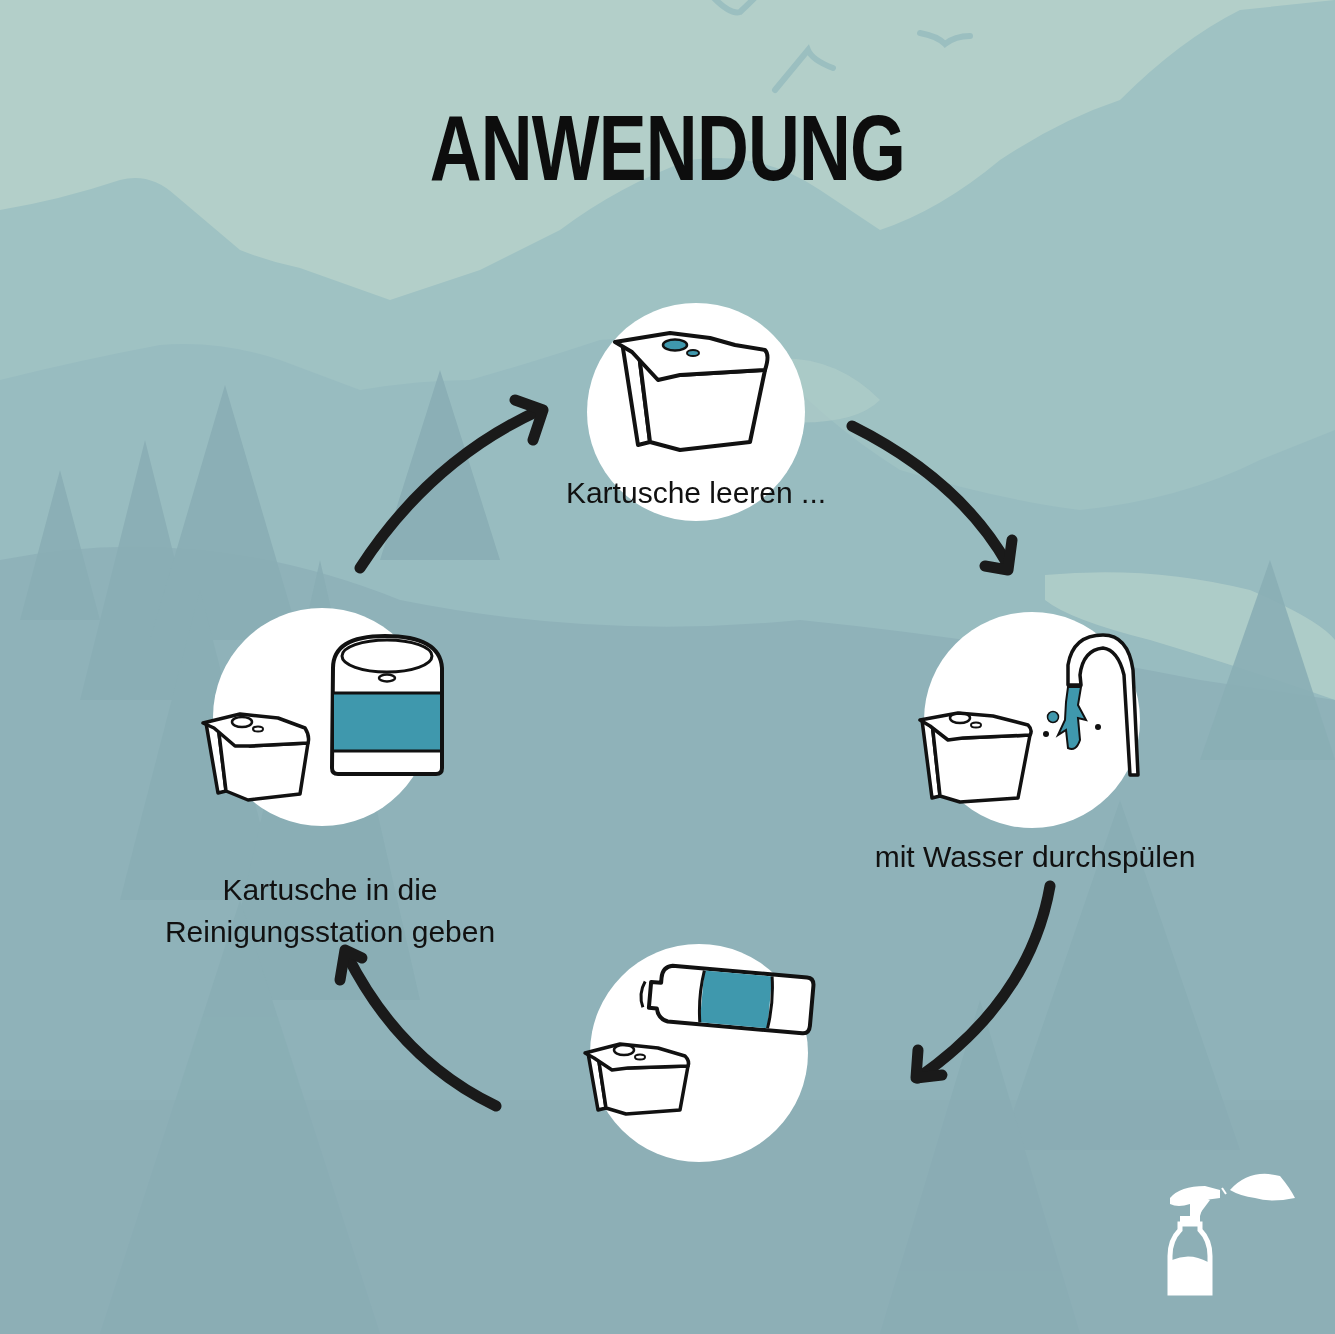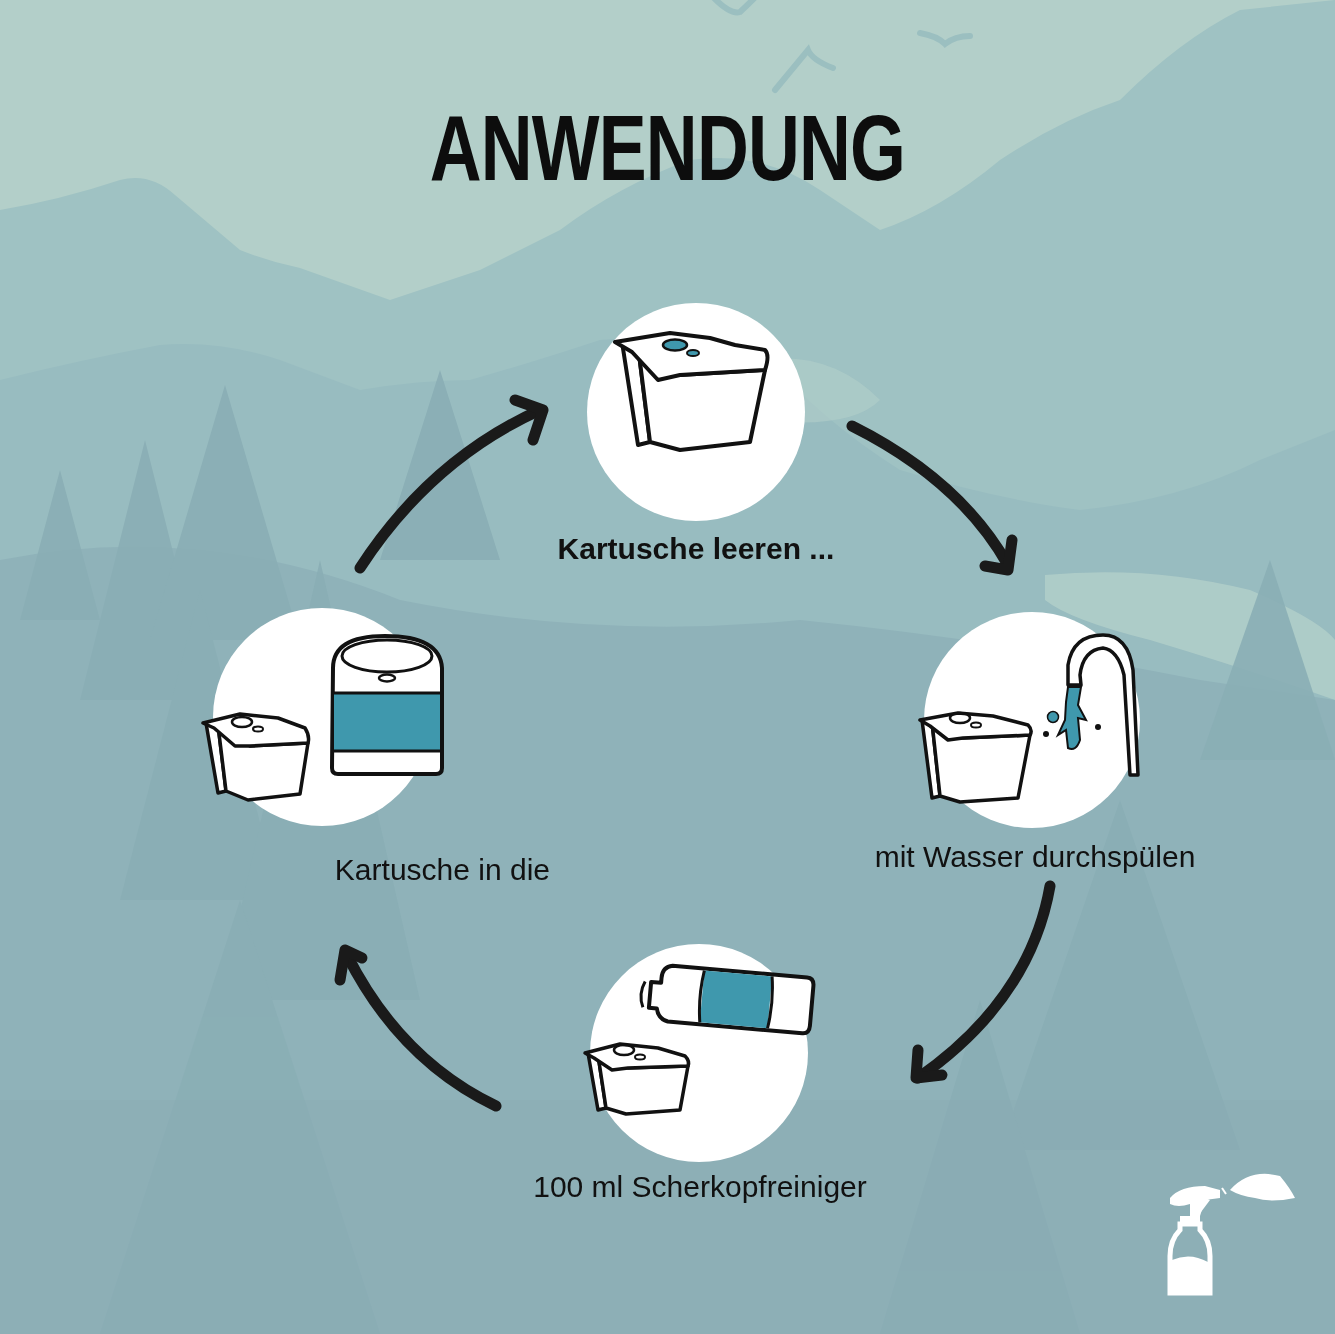--- a/index.html
+++ b/index.html
@@ -92,21 +92,21 @@
   <div class="circle" style="left:587px; top:303px; width:218px; height:218px; border-radius:50%;"></div>
   <svg class="icon" style="left:610px; top:330px;" width="170" height="130" viewBox="0 0 170 130">
     <g fill="#fff" stroke="#111" stroke-width="4" stroke-linejoin="round">
       <path d="M12 12 L 28 115 L 40 112 L 28 16 Z"></path>
       <path d="M28 16 L 40 112 L 70 120 L 140 112 L 155 40 L 70 45 Z"></path>
       <path d="M5 12 L 60 3 L 100 8 L 125 15 L 155 20 Q 160 25 155 40 L 70 45 L 48 50 L 22 22 Z"></path>
     </g>
     <ellipse cx="65" cy="15" rx="12" ry="5.5" fill="#3f98ad" stroke="#111" stroke-width="2.5"></ellipse>
     <ellipse cx="83" cy="23" rx="6" ry="3" fill="#3f98ad" stroke="#111" stroke-width="2"></ellipse>
   </svg>
-  <div class="label" style="left:520px; width:352px; top:528px;font-weight:bold;">
+  <div class="label" style="left:520px; width:352px; top:472px;">
     <span>Kartusche leeren ...</span>
   </div>
 </div>
 
 <div class="step">
   <div class="circle" style="left:924px; top:612px; width:216px; height:216px;"></div>
   <svg class="icon" style="left:918px; top:630px;" width="240" height="180" viewBox="0 0 240 180">
     <g fill="#fff" stroke="#111" stroke-width="3.5" stroke-linejoin="round">
       <path d="M4 90 L 14 168 L 22 166 L 14 92 Z"></path>
       <path d="M14 92 L 22 166 L 42 172 L 100 168 L 112 105 L 45 108 Z"></path>
@@ -136,43 +136,43 @@
     </g>
     <g fill="#fff" stroke="#111" stroke-width="3.5" stroke-linejoin="round">
       <path d="M8 95 L 18 152 L 26 150 L 18 97 Z"></path>
       <path d="M18 97 L 26 150 L 46 156 L 100 152 L 108 108 L 48 110 Z"></path>
       <path d="M5 95 L 40 86 L 78 90 L 105 98 Q 110 103 108 108 L 48 110 L 32 112 L 14 100 Z"></path>
     </g>
     <ellipse cx="44" cy="92" rx="10" ry="5" fill="none" stroke="#111" stroke-width="2.5"></ellipse>
     <ellipse cx="60" cy="99" rx="5" ry="2.5" fill="none" stroke="#111" stroke-width="2"></ellipse>
   </svg>
   <div class="label" style="left:450px; width:500px; top:1166px;">
-    <div>100 ml Scherkopfreiniger</div>
   </div>
 </div>
 
 <div class="step">
   <div class="circle" style="left:213px; top:608px; width:218px; height:218px;"></div>
   <svg class="icon" style="left:200px; top:628px;" width="250" height="180" viewBox="0 0 250 180">
     <g fill="#fff" stroke="#111" stroke-width="3.5" stroke-linejoin="round">
       <path d="M6 95 L 18 165 L 26 163 L 18 97 Z"></path>
       <path d="M18 97 L 26 163 L 48 172 L 100 166 L 108 115 L 50 118 Z"></path>
       <path d="M3 95 L 40 86 L 78 90 L 105 100 Q 110 108 108 115 L 50 118 L 35 118 L 14 100 Z"></path>
     </g>
     <ellipse cx="42" cy="94" rx="10" ry="5" fill="none" stroke="#111" stroke-width="2.5"></ellipse>
     <ellipse cx="58" cy="101" rx="5" ry="2.5" fill="none" stroke="#111" stroke-width="2"></ellipse>
 
     <path d="M133 40 Q 133 8 185 8 Q 240 8 242 40 L 242 140 Q 242 146 236 146 L 138 146 Q 132 146 132 140 Z" fill="#fff" stroke="#111" stroke-width="4"></path>
     <rect x="134" y="65" width="106" height="58" fill="#3f98ad"></rect>
     <path d="M134 65 L 240 65 M134 123 L 240 123" stroke="#111" stroke-width="3"></path>
     <ellipse cx="187" cy="28" rx="45" ry="16" fill="none" stroke="#111" stroke-width="3"></ellipse>
     <ellipse cx="187" cy="50" rx="8" ry="3.5" fill="none" stroke="#111" stroke-width="2.5"></ellipse>
   </svg>
-  <div class="label" style="left:110px; width:440px; top:849px;text-align:right;">
+  <div class="label" style="left:110px; width:440px; top:869px;">
     <div>Kartusche in die</div>
+    <div>Reinigungsstation geben</div>
   </div>
 </div>
 
 <svg class="brand" width="140" height="130" viewBox="0 0 140 130">
   <g fill="#fff">
     <path d="M10 30 Q 20 18 45 18 L 60 22 L 60 30 L 45 32 L 40 48 L 30 48 L 30 36 Q 18 40 10 36 Z"></path>
     <rect x="20" y="48" width="20" height="8"></rect>
     <path d="M20 56 L 40 56 L 40 62 Q 50 72 50 88 L 50 125 L 10 125 L 10 88 Q 10 72 20 62 Z" fill="none" stroke="#fff" stroke-width="5"></path>
     <path d="M12 92 Q 30 84 48 94 L 48 123 L 12 123 Z"></path>
     <path d="M45 30 L 35 46 L 38 48 L 50 32 Z"></path>

